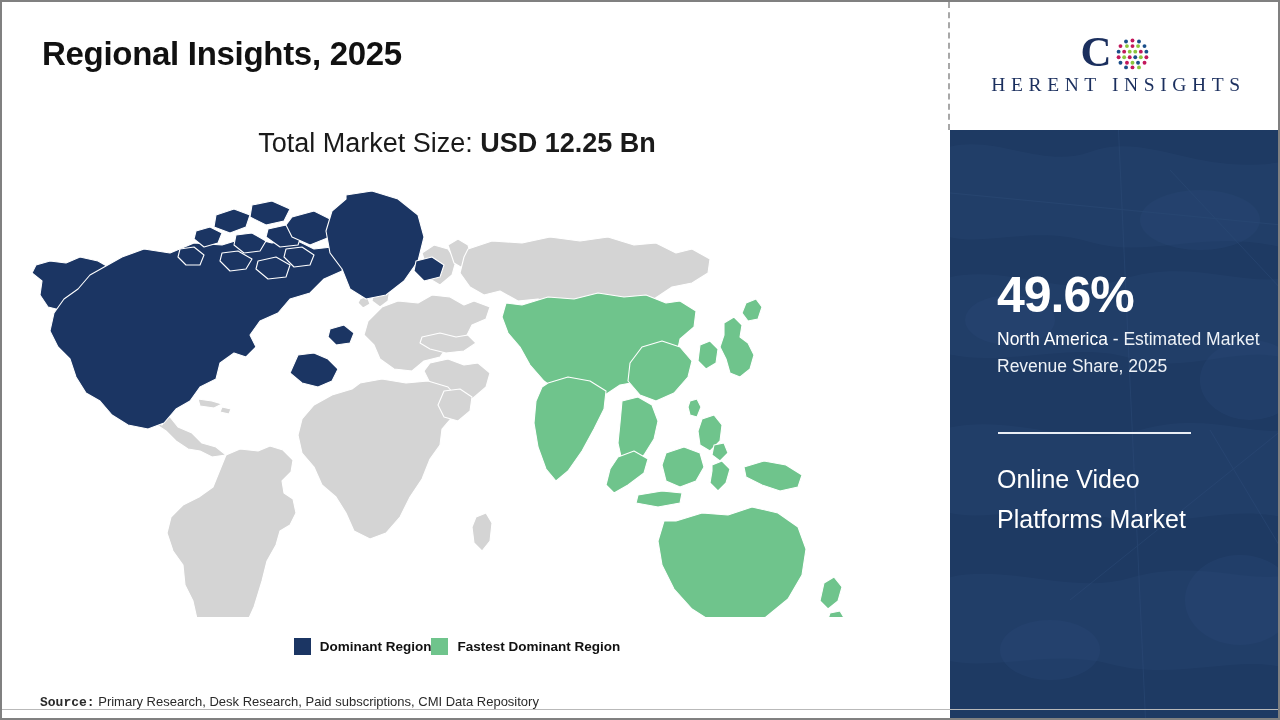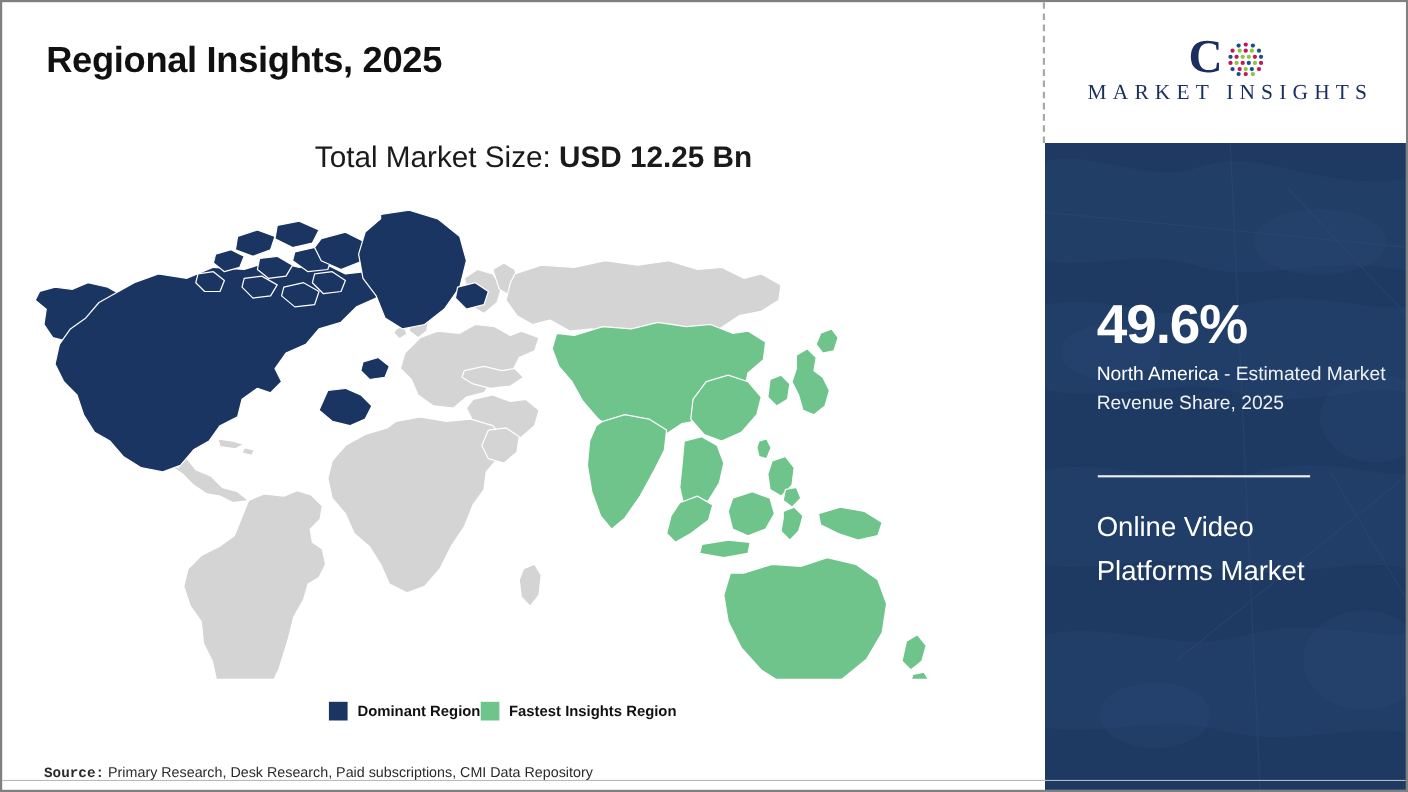--- a/index.html
+++ b/index.html
@@ -42,21 +42,20 @@
 
   #market-size-line {
     position: absolute;
     left: 0;
     top: 126px;
     width: 910px;
     text-align: center;
     font-size: 27px;
     color: #1a1a1a;
     white-space: nowrap;
-    padding-left: 28px;
   }
   #market-size-line .ms-value {
     font-weight: bold;
   }
 
   
   #map-wrap {
     position: absolute;
     left: 28px;
     top: 185px;
@@ -352,21 +351,21 @@
       </svg>
     </div>
 
     <div id="legend">
       <div class="legend-item">
         <span class="legend-swatch" style="background:#1b3563"></span>
         <span class="legend-label">Dominant Region</span>
       </div>
       <div class="legend-item">
         <span class="legend-swatch" style="background:#6fc48c"></span>
-        <span class="legend-label">Fastest Insights Region</span>
+        <span class="legend-label">Fastest Dominant Region</span>
       </div>
     </div>
 
   </div>
 
   <div id="dashed-sep"></div>
 
   <div id="right-panel">
 
     <div id="logo-box">
@@ -401,21 +400,21 @@
                 <circle cx="20" cy="30" r="2.1" fill="#8cc63e"></circle>
                 <circle cx="26" cy="30" r="2.1" fill="#1b4f8a"></circle>
                 <circle cx="33" cy="30" r="2.1" fill="#c2185b"></circle>
                 <circle cx="13" cy="35" r="2.1" fill="#1b4f8a"></circle>
                 <circle cx="20" cy="35" r="2.1" fill="#c2185b"></circle>
                 <circle cx="27" cy="35" r="2.1" fill="#8cc63e"></circle>
               </g>
             </svg>
           </span>
         </div>
-        <div class="logo-row2">MARKET INSIGHTS</div>
+        <div class="logo-row2">HERENT INSIGHTS</div>
       </div>
     </div>
 
     <div id="stat-box">
       <div id="stat-texture">
         <svg viewBox="0 0 332 592" xmlns="http://www.w3.org/2000/svg" preserveAspectRatio="none">
           <rect width="332" height="592" fill="#1e3a63"></rect>
           <g fill="#2b4a77" opacity="0.55">
             <path d="M-10,20 C40,0 90,40 140,22 C200,0 250,50 342,30 L342,120 C260,96 200,130 140,112 C80,94 30,120 -10,104 Z"></path>
             <path d="M-10,150 C50,130 110,170 170,150 C240,126 300,160 342,146 L342,230 C290,212 240,246 180,228 C120,210 50,240 -10,222 Z"></path>

